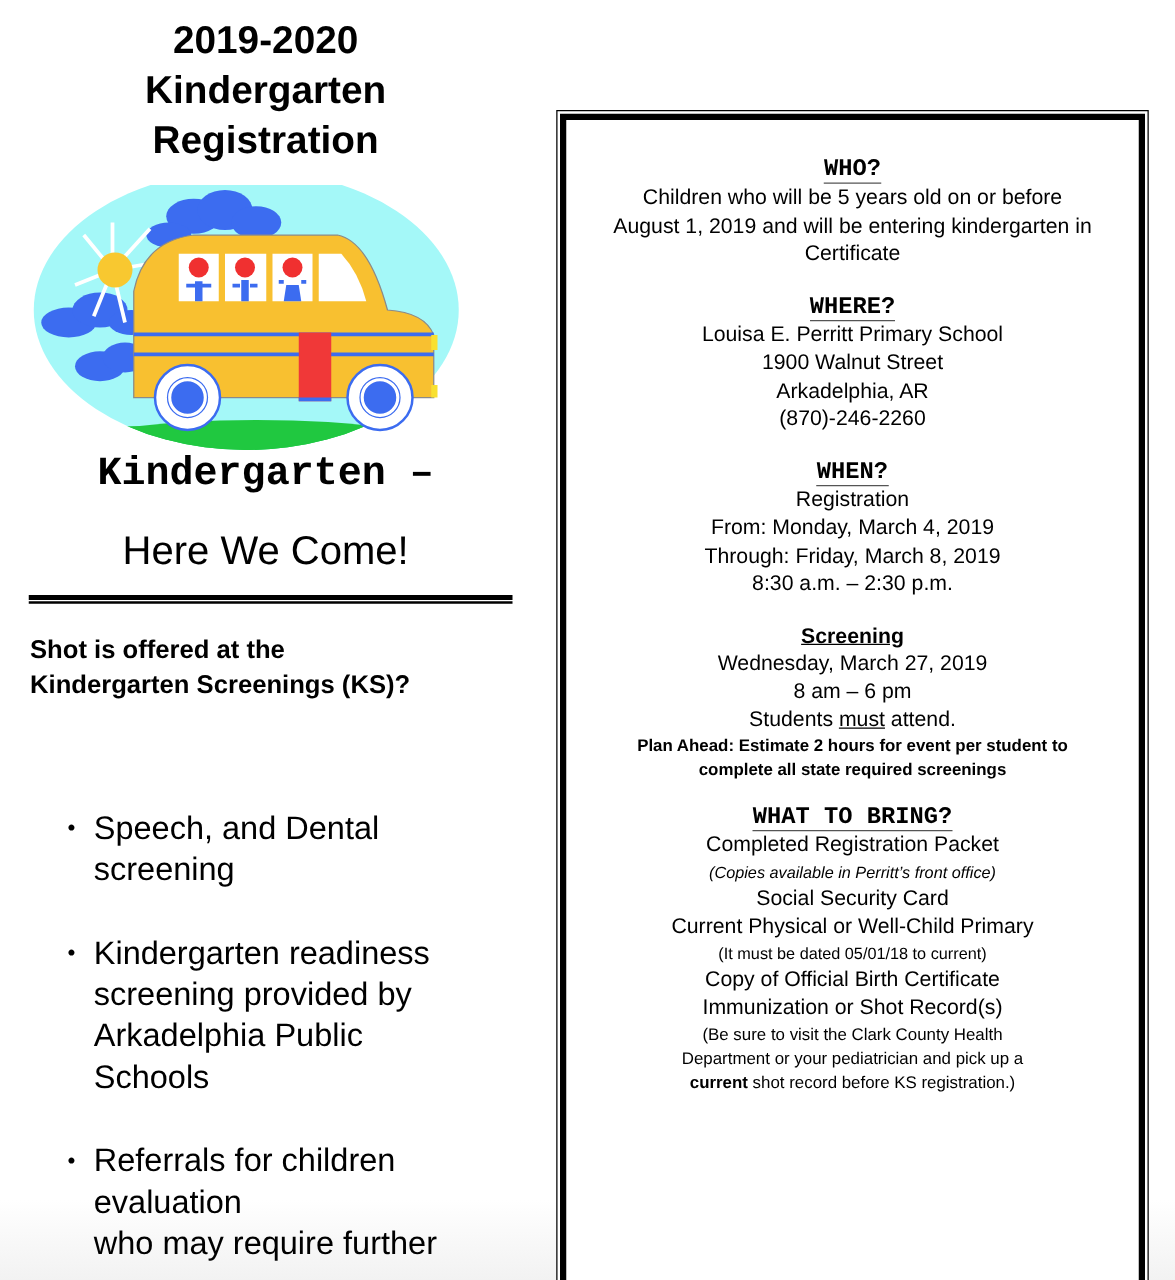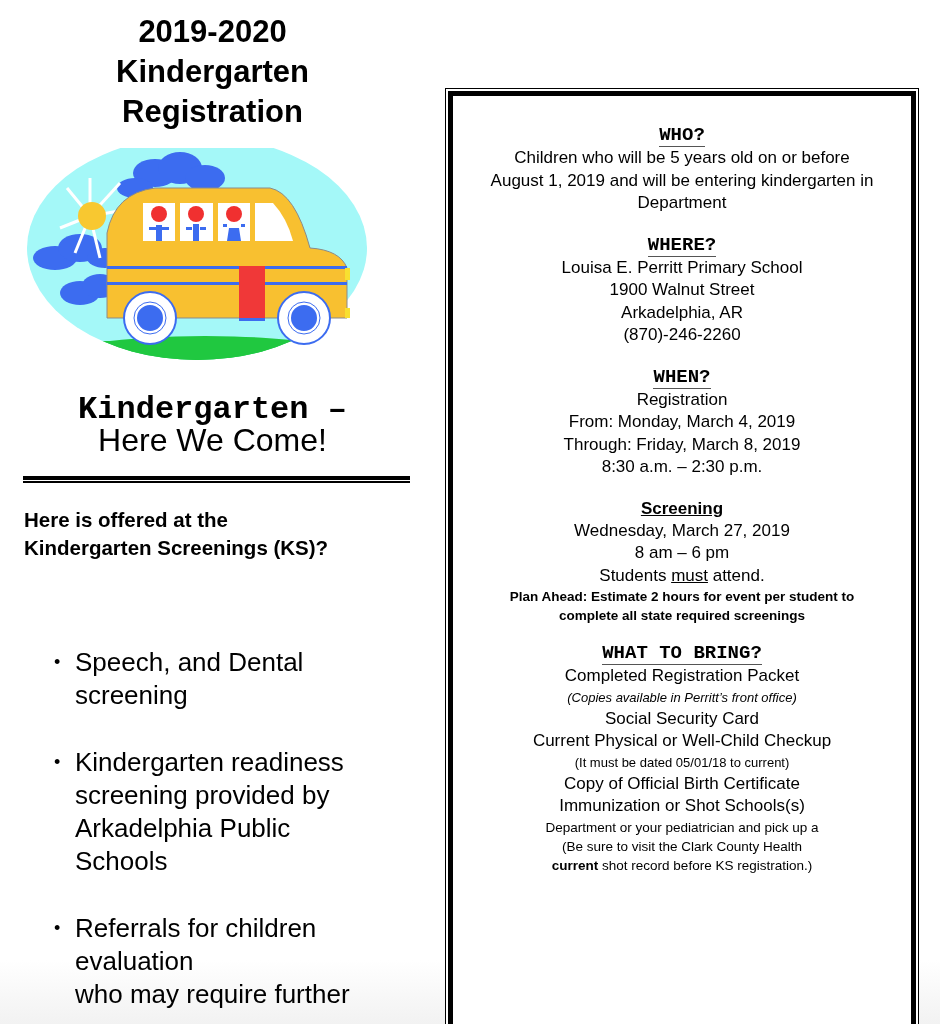--- a/index.html
+++ b/index.html
@@ -9,21 +9,21 @@
     font-family: "Liberation Sans", sans-serif; color:#000;
   }
   .left { position:absolute; left:0; top:0; width:430px; }
   .title {
     position:absolute; left:0; width:425px; text-align:center;
     font-family:"Liberation Sans", sans-serif; font-weight:bold;
     font-size:31px; line-height:40px; top:12px;
   }
   .illustration { position:absolute; left:25px; top:148px; width:350px; height:215px; }
   .tagline1 {
-    position:absolute; left:0; width:425px; top:390px; text-align:center;
+    position:absolute; left:0; width:425px; top:359px; text-align:center;
     font-family:"Liberation Mono", monospace; font-weight:bold; font-size:32px; line-height:40px;
   }
   .tagline2 {
     position:absolute; left:0; width:425px; top:420px; text-align:center;
     font-family:Liberation Sans, sans-serif; font-size:32px; line-height:40px;
   }
   .rule { position:absolute; left:23px; width:387px; top:476px; height:8px; }
   .rule .thick { height:4px; background:#000; }
   .rule .gap { height:1px; background:#fff; }
   .rule .thin { height:2px; background:#000; }
@@ -147,21 +147,21 @@
   <div class="tagline1">Kindergarten –</div>
   <div class="tagline2">Here We Come!</div>
 
   <div class="rule">
     <div class="thick"></div>
       <div class="gap"></div>
       <div class="thin"></div>
   </div>
 
   <div class="question">
-    <div>Here is offered at the</div>
+    <div>Shot is offered at the</div>
     <div>Kindergarten Screenings (KS)?</div>
   </div>
 
   <ul class="bullets">
     <li>
       <span class="dot">•</span>
       <div>Speech, and Dental</div>
       <div>screening</div>
     </li>
     <li>
@@ -180,21 +180,21 @@
   </ul>
 </div>
 
 <div class="box">
   <div class="box-inner">
 
     <div class="sec">
       <div class="h-wrap"><span class="h">WHO?</span></div>
       <div class="p">Children who will be 5 years old on or before</div>
       <div class="p">August 1, 2019 and will be entering kindergarten in</div>
-      <div class="p">Department</div>
+      <div class="p">Certificate</div>
     </div>
 
     <div class="sec">
       <div class="h-wrap"><span class="h">WHERE?</span></div>
       <div class="p">Louisa E. Perritt Primary School</div>
       <div class="p">1900 Walnut Street</div>
       <div class="p">Arkadelphia, AR</div>
       <div class="p">(870)-246-2260</div>
     </div>
 
@@ -213,23 +213,23 @@
       <div class="p"><span>Students </span><span class="u">must</span><span> attend.</span></div>
       <div class="bold-small">Plan Ahead: Estimate 2 hours for event per student to</div>
       <div class="bold-small">complete all state required screenings</div>
     </div>
 
     <div class="sec">
       <div class="h-wrap"><span class="h">WHAT TO BRING?</span></div>
       <div class="p">Completed Registration Packet</div>
       <div class="ital-small">(Copies available in Perritt’s front office)</div>
       <div class="p">Social Security Card</div>
-      <div class="p">Current Physical or Well-Child Checkup</div>
+      <div class="p">Current Physical or Well-Child Primary</div>
       <div class="small">(It must be dated 05/01/18 to current)</div>
       <div class="p">Copy of Official Birth Certificate</div>
-      <div class="p">Immunization or Shot Schools(s)</div>
+      <div class="p">Immunization or Shot Record(s)</div>
+      <div class="small-note">(Be sure to visit the Clark County Health</div>
       <div class="small-note">Department or your pediatrician and pick up a</div>
-      <div class="small-note">(Be sure to visit the Clark County Health</div>
       <div class="small-note"><span class="bu">current</span><span> shot record before KS registration.)</span></div>
     </div>
 
   </div>
 </div>
 
 </body></html>

